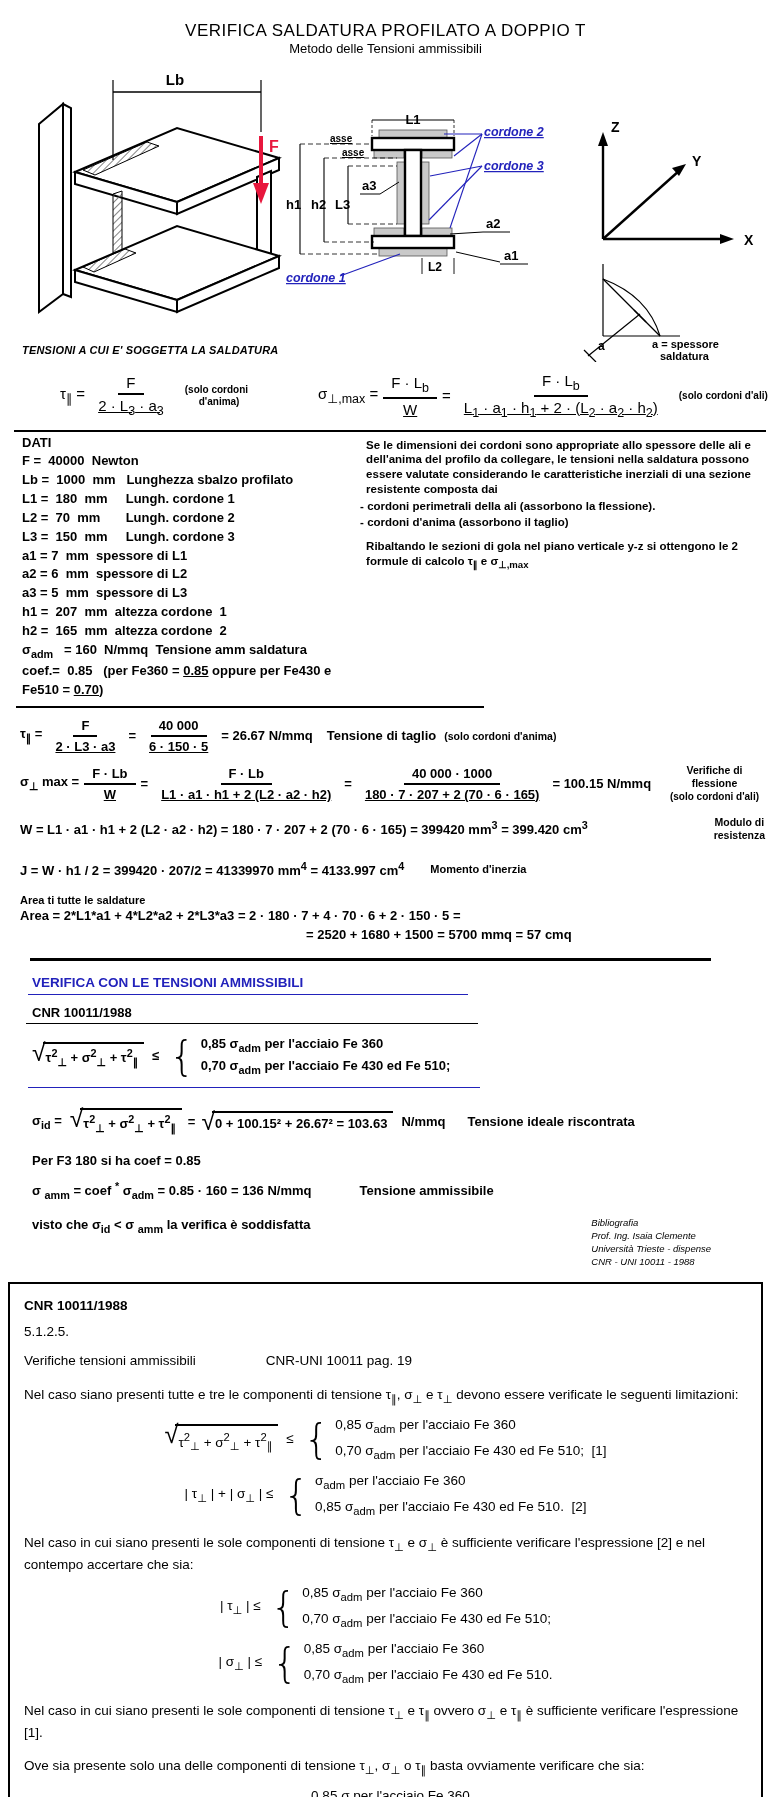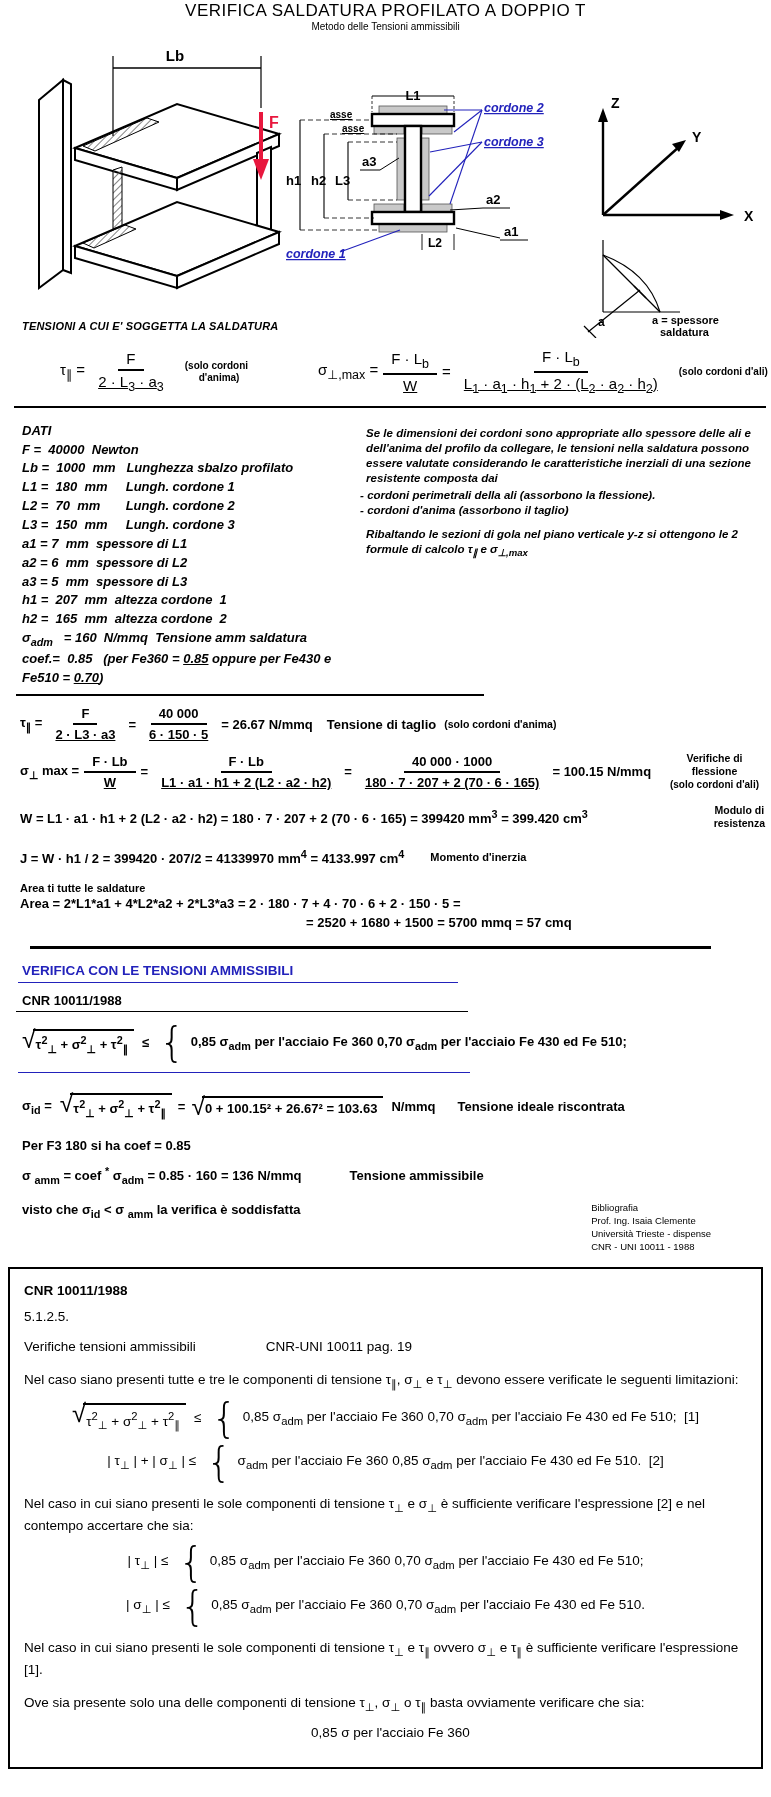--- a/index.html
+++ b/index.html
@@ -1,74 +1,74 @@
 <!DOCTYPE html>
 <html><head>
 <meta charset="utf-8">
 <style>
   html,body{margin:0;padding:0;background:#fff;}
   body{width:771px;min-height:1797px;color:#000;font-family:"Liberation Sans",sans-serif;position:relative;}
   .page{width:771px;position:relative;}
 
   
-  .title-block{text-align:center;line-height:1.25;}
+  .title-block{text-align:center;padding-top:20px;line-height:1.25;}
   .title-1{font-size:17px;letter-spacing:.5px;}
-  .title-2{font-size:10px;}
+  .title-2{font-size:13px;}
 
   
   .diagrams{position:relative;height:300px;margin-top:4px;}
   .svg-abs{position:absolute;}
   .caption-left{position:absolute;left:22px;top:282px;font-size:11px;font-weight:bold;font-style:italic;letter-spacing:.2px;}
 
   
   .formula-row{display:flex;align-items:center;margin:10px 0 6px 60px;font-size:15px;}
   .frac{display:inline-flex;flex-direction:column;align-items:center;vertical-align:middle;margin:0 5px;}
   .frac>.num{padding:0 8px 2px;border-bottom:2px solid #000;white-space:nowrap;text-align:center;}
   .frac>.den{padding:2px 8px 0;white-space:nowrap;text-align:center;text-decoration:underline;}
   .fnote{font-size:10px;font-weight:bold;line-height:1.15;margin-left:8px;white-space:nowrap;}
   .mathsym{white-space:nowrap;}
 
   .rule-full{border:none;border-top:2px solid #000;margin:10px 0 0 14px;width:752px;}
   .rule-part{border:none;border-top:2px solid #000;margin:6px 0 8px 16px;width:468px;}
   .rule-thick{border:none;border-top:3px solid #000;margin:16px 60px 12px 30px;}
 
   
-  .data-section{display:flex;margin-top:14px;font-style:italic;}
+  .data-section{display:flex;margin-top:2px;}
   .dati{width:46%;padding-left:22px;font-weight:bold;font-size:13px;line-height:1.45;}
   .dati .heading{font-size:13px;}
   .dati-row{white-space:pre-wrap;}
   .notes{width:54%;padding:4px 8px 0 6px;font-weight:bold;font-size:11.5px;line-height:1.3;}
   .notes p{margin:0 0 9px 0;}
   .notes .bullet{margin:0 0 1px -6px;}
   .notes .last{margin-top:9px;}
 
   
   .calc{padding-left:20px;font-weight:bold;font-size:13px;}
   .fline{display:flex;align-items:center;margin:10px 0;}
   .fline .lab{margin-left:14px;}
   .fline .lab-sm{font-size:10.5px;margin-left:8px;}
   .note-col{margin-left:auto;margin-right:12px;font-size:10.5px;line-height:1.25;text-align:center;}
   .wline{display:flex;align-items:center;margin:12px 0 4px 0;}
   .area-head{font-size:11px;margin:16px 0 2px 0;}
   .area-l2{margin:4px 0 0 286px;}
 
   
-  .verifica{padding-left:22px;font-size:13px;}
+  .verifica{padding-left:32px;font-size:13px;}
   .v-heading{color:#2222bb;font-weight:bold;font-size:13.5px;margin-top:14px;}
   .u-blue{border:none;border-top:1px solid #2222bb;width:440px;margin:4px 0 10px -4px;}
   .u-black{border:none;border-top:1px solid #000;width:452px;margin:3px 0 10px -6px;}
   .v-cnr{font-weight:bold;}
   .sqrt{display:inline-flex;align-items:flex-start;}
   .sqrt .sign{font-size:1.9em;line-height:.85;font-weight:400;}
   .sqrt .body{border-top:2px solid #000;padding:3px 6px 0 3px;margin-left:-3px;white-space:nowrap;}
   .cases{display:inline-flex;align-items:center;margin-left:10px;}
   .cases .brace{font-size:40px;font-weight:300;line-height:.9;margin-right:6px;font-family:"DejaVu Sans",sans-serif;}
-  .cases .clines{display:flex;flex-direction:row;gap:4px;white-space:nowrap;font-size:13px;}
+  .cases .clines{display:flex;flex-direction:column;gap:4px;white-space:nowrap;font-size:13px;}
   .vis-row{display:flex;align-items:flex-start;margin-top:16px;}
-  .biblio{margin-left:auto;margin-right:60px;font-weight:normal;font-size:9.5px;line-height:1.35;}
+  .biblio{margin-left:auto;margin-right:60px;font-weight:normal;font-size:9.5px;line-height:1.35;font-style:italic;}
   .v-line{display:flex;align-items:center;margin:12px 0;font-weight:bold;}
 
   
   .box{border:2px solid #000;margin:14px 8px 0 8px;padding:12px 14px 16px 14px;font-size:13.5px;line-height:1.45;}
   .box .b-bold{font-weight:bold;margin-bottom:6px;}
   .box .b-row{display:flex;gap:70px;margin:10px 0 4px 0;}
   .box p{margin:14px 0 6px 0;}
   .fcenter{display:flex;justify-content:center;align-items:center;margin:8px 0;}
   .fcenter .cases .clines{font-size:13.5px;}
 

